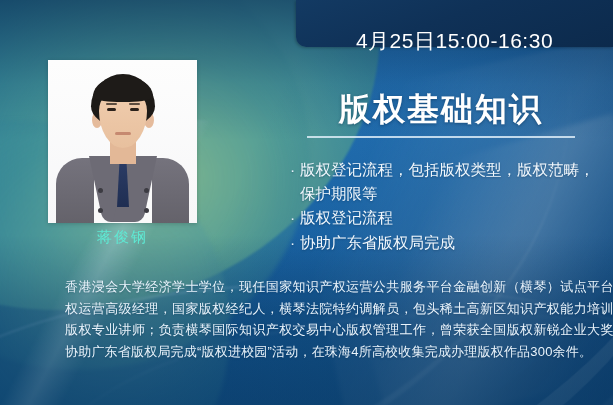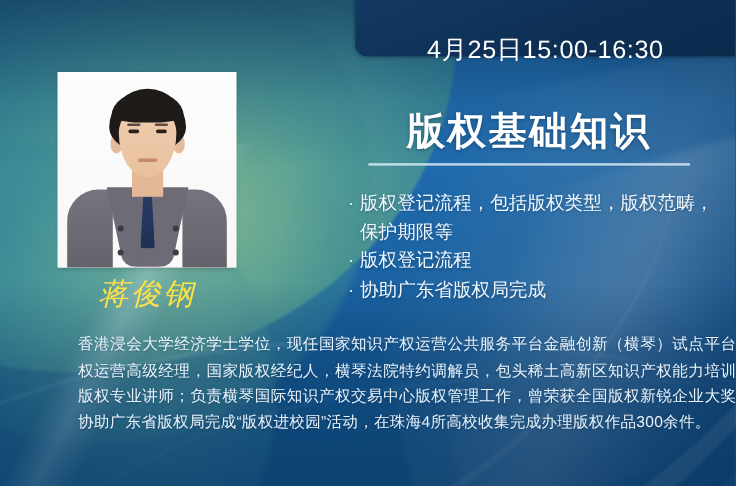--- a/index.html
+++ b/index.html
@@ -306,24 +306,23 @@
   .ph-btn2 { left: 50px; top: 148px; }
   .ph-btn3 { left: 96px; top: 128px; }
   .ph-btn4 { left: 96px; top: 148px; }
 
   
   .speaker-name {
     position: absolute;
     left: 48px; top: 228px;
     width: 149px;
     text-align: center;
-    color: #fde047;
-    font-size: 25px;
+    color: #5eead4;
+    font-size: 15px;
     letter-spacing: 2px;
-    font-style: italic;
   }
 
   
   .title-block {
     position: absolute;
     left: 286px; top: 92px;
     width: 310px;
   }
   .lecture-title {
     color: #ffffff;

